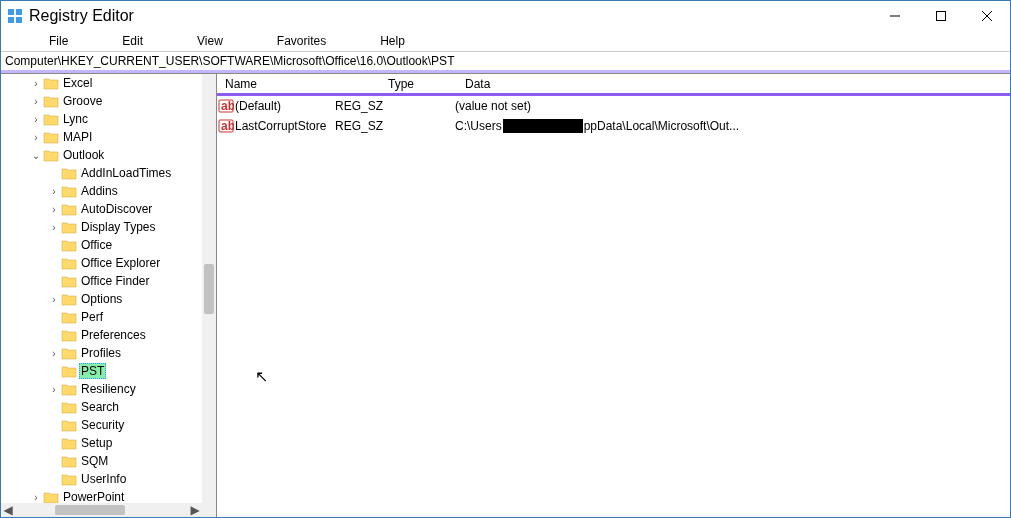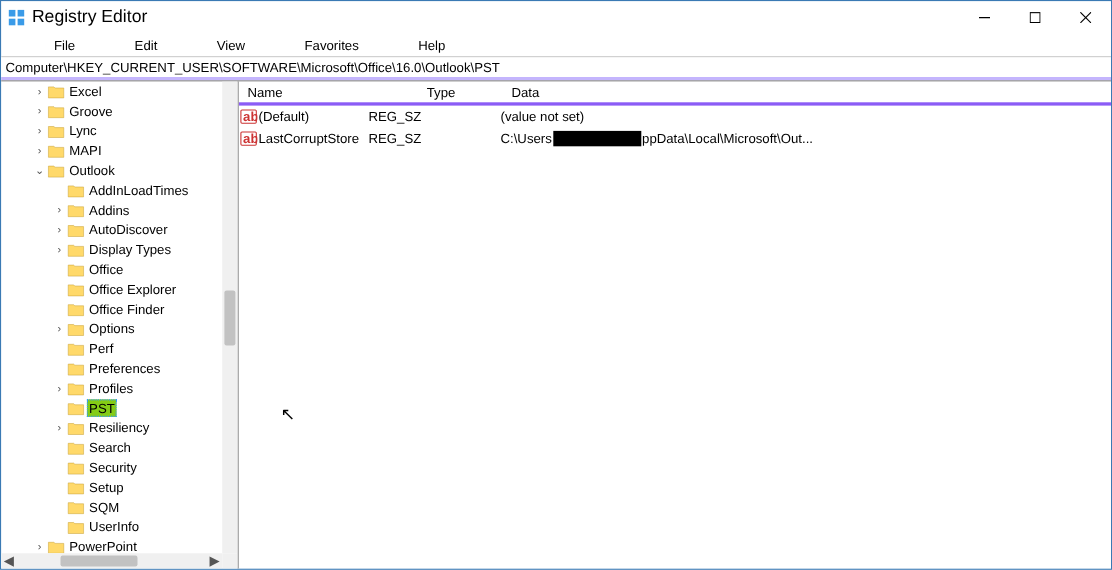--- a/index.html
+++ b/index.html
@@ -20,21 +20,21 @@
 .client { display:flex; height:calc(100% - 72px); border-top:1px solid #888; }
 
 
 .treepane { width:216px; border-right:1px solid #888; position:relative; overflow:hidden; }
 .treewrap { position:absolute; top:0; left:0; right:14px; bottom:14px; overflow:hidden; }
 .tree { list-style:none; white-space:nowrap; }
 .tree .row { height:18px; display:flex; align-items:center; }
 .tree .tw { width:14px; text-align:center; color:#555; font-size:10px; display:inline-block; cursor:default; }
 .tree .fold { width:16px; height:14px; display:inline-flex; align-items:center; justify-content:center; margin-right:2px; }
 .tree .lbl { padding:0 2px; }
-.tree .row.sel .lbl { background:#84cc16; border:1px dotted #3399ff; padding:0 1px; }
+.tree .row.sel .lbl { background:#86efac; border:1px dotted #3399ff; padding:0 1px; }
 
 .ind0 { padding-left:28px; }
 .ind1 { padding-left:46px; }
 .vscroll { position:absolute; top:0; right:0; bottom:14px; width:14px; background:#f0f0f0; }
 .vthumb { position:absolute; left:2px; right:2px; top:190px; height:50px; background:#c2c2c2; border-radius:2px; }
 .hscroll { position:absolute; left:0; right:14px; bottom:0; height:14px; background:#f0f0f0; display:flex; align-items:center; }
 .harrow { width:14px; text-align:center; color:#555; }
 .htrack { flex:1; position:relative; height:10px; }
 .hthumb { position:absolute; left:40px; width:70px; top:0; bottom:0; background:#c2c2c2; border-radius:2px; }
 .corner { position:absolute; right:0; bottom:0; width:14px; height:14px; background:#f0f0f0; }

